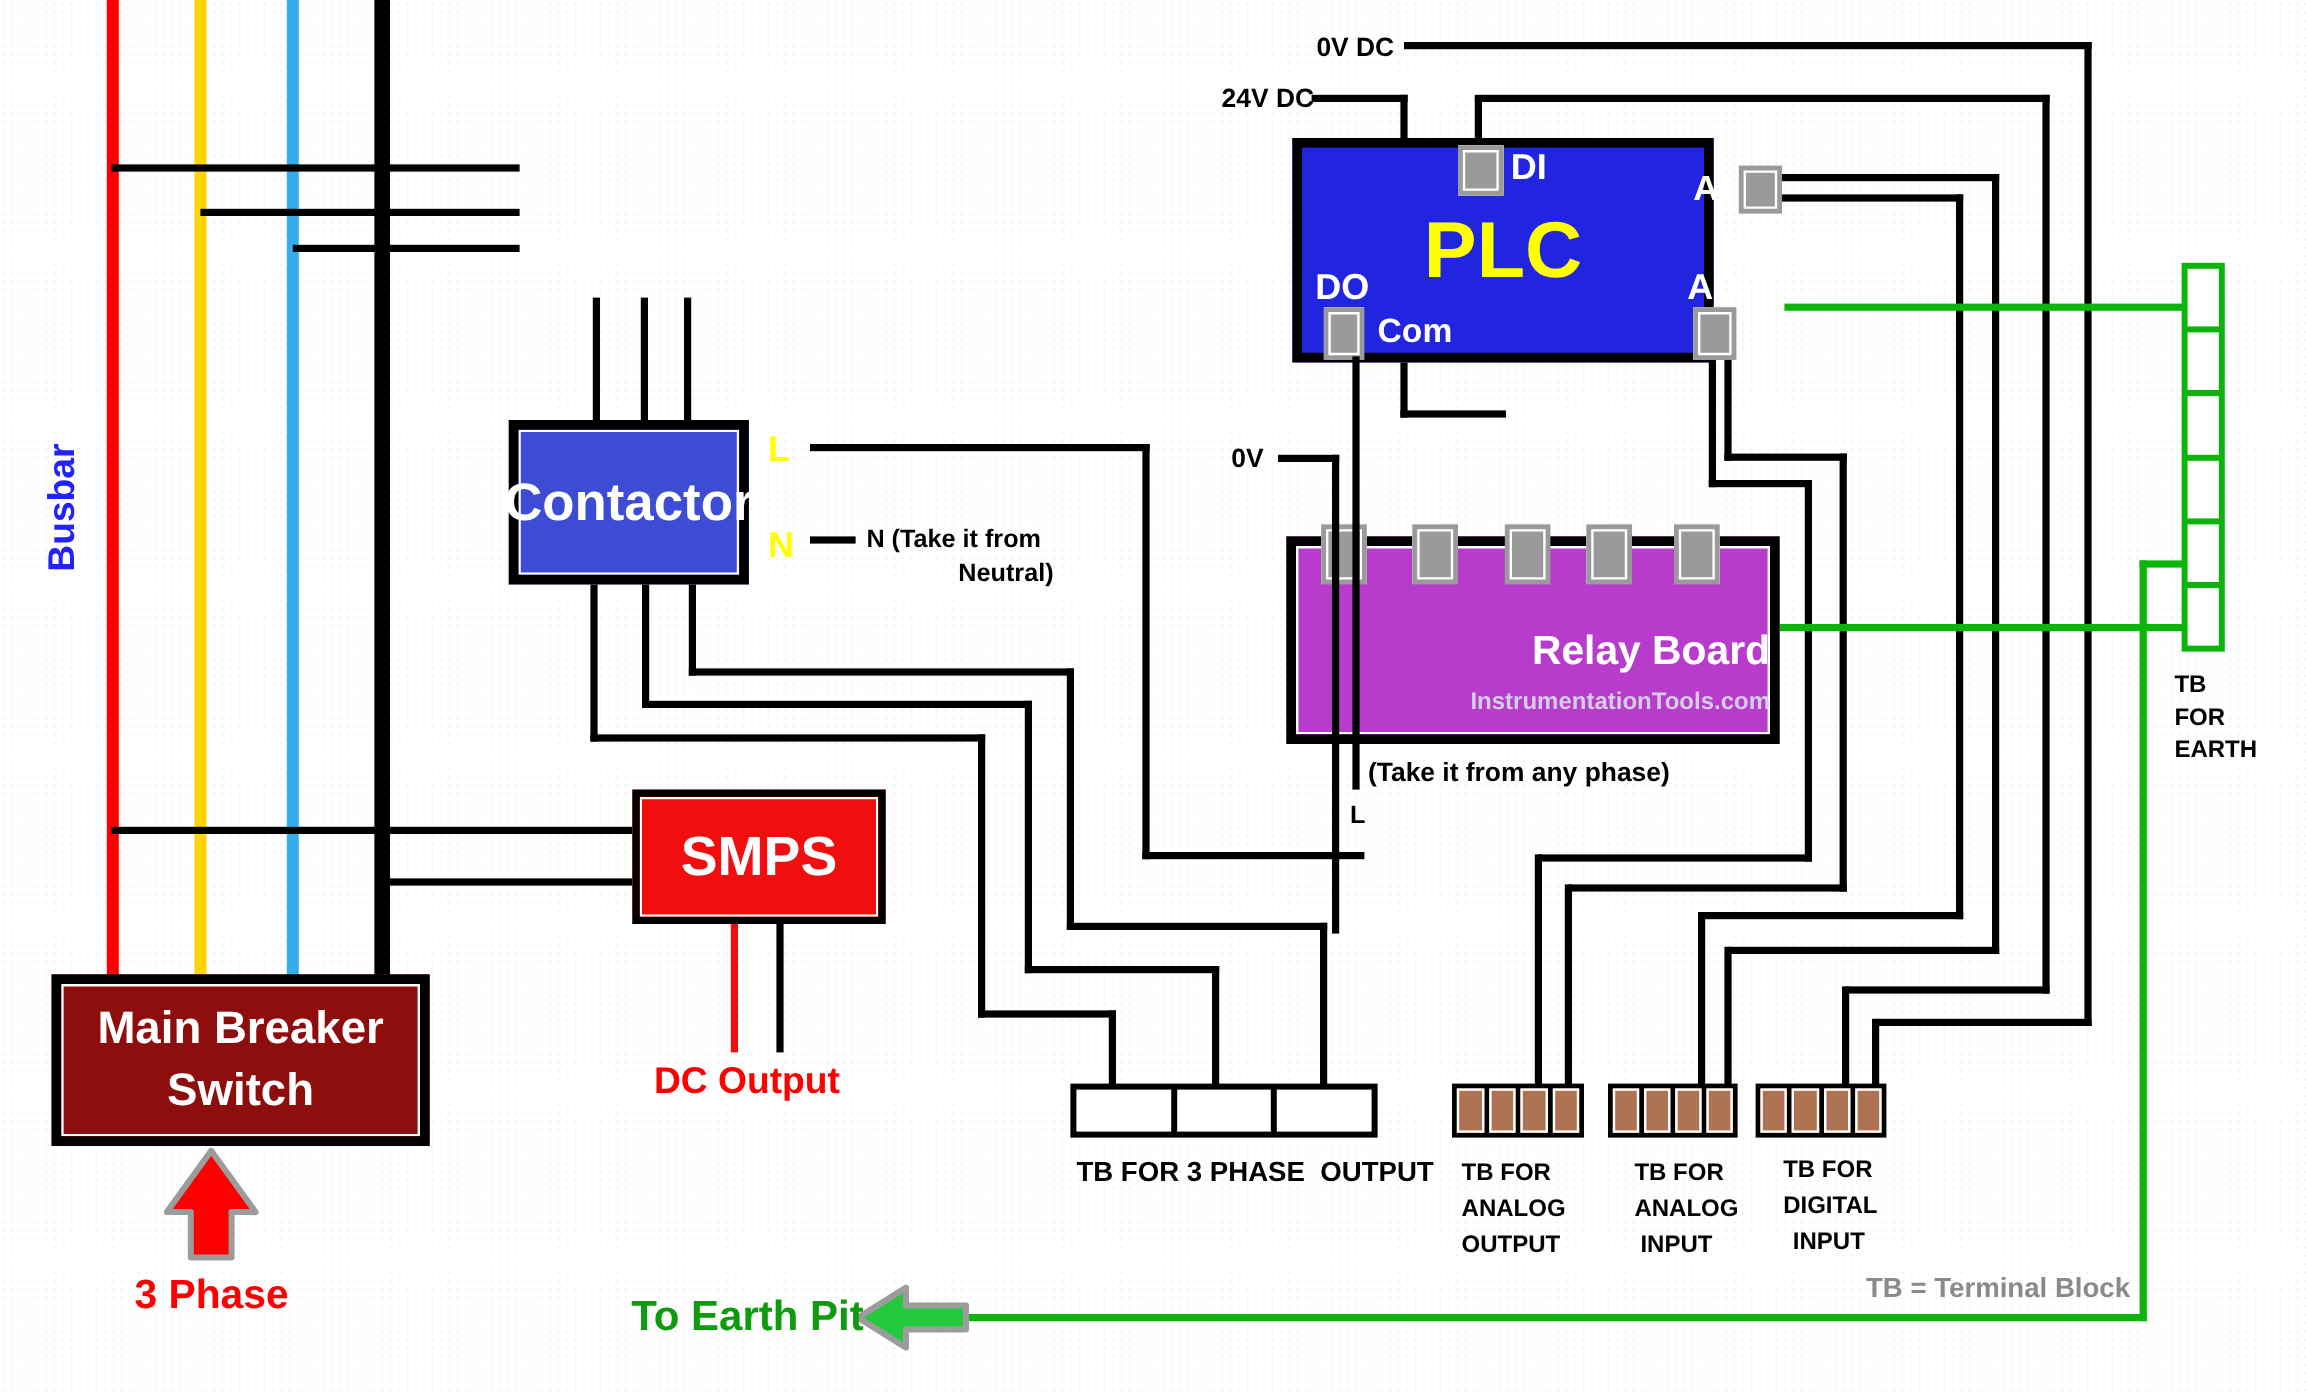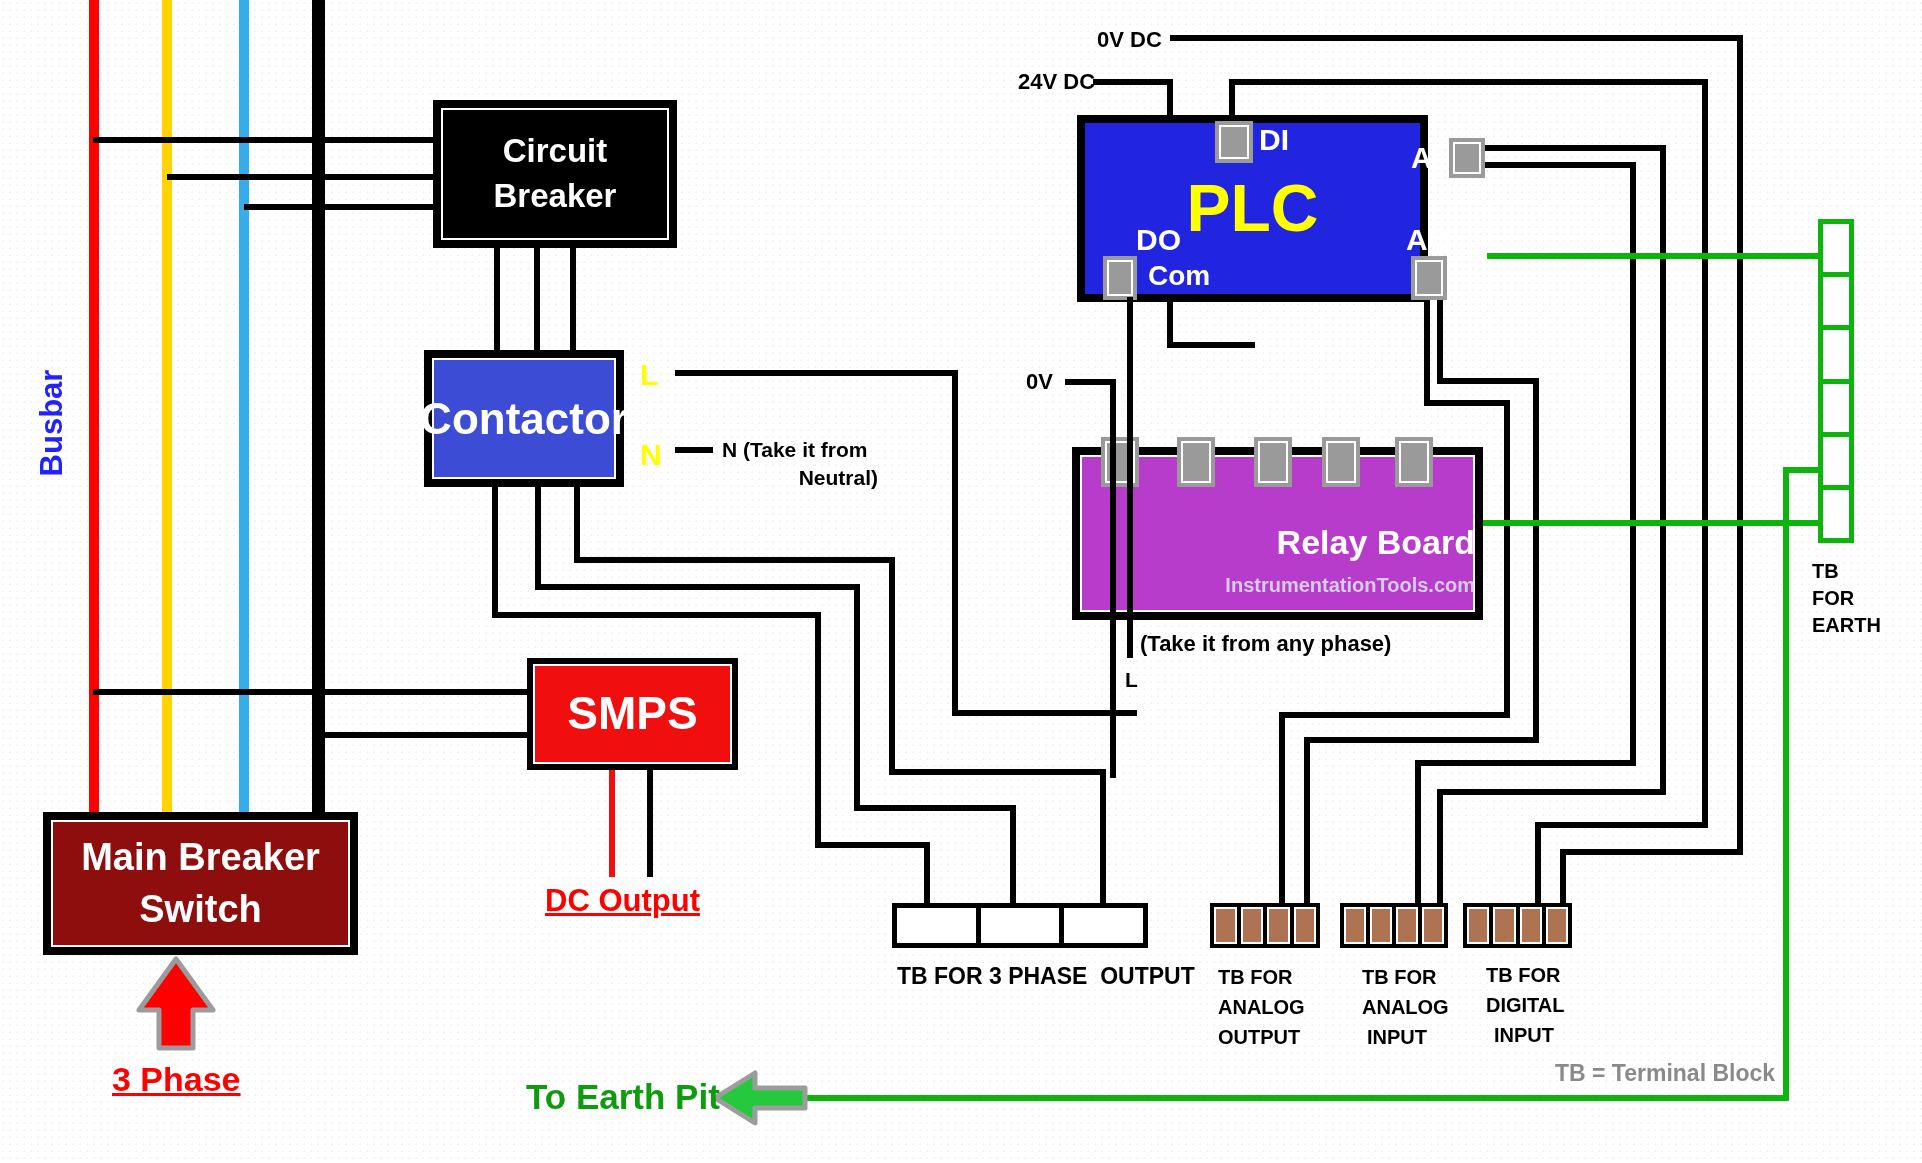--- a/index.html
+++ b/index.html
@@ -12,41 +12,37 @@
   .box{position:absolute;border:8px solid #000;box-sizing:border-box;display:flex;flex-direction:column;
     align-items:center;justify-content:center;text-align:center;color:#fff;z-index:3;
     box-shadow:inset 0 0 0 2px #fff;line-height:1.25;}
   .port{position:absolute;background:#9a9a9a;box-shadow:inset 0 0 0 4px #9a9a9a, inset 0 0 0 6px #fff;z-index:4;}
   .tb{position:absolute;background:#000;display:grid;z-index:3;box-sizing:border-box;}
   .tb .cell{background:#fff;}
   .tb.brown .cell{background:#ad7352;border:2px solid #fff;}
   .tb.earth{background:#0cb50c;}
   .lbl{position:absolute;z-index:6;white-space:nowrap;}
   .green-text{color:#0e9b0e;}
-  .red-text{color:#ff0000;text-decoration:underline;}
+  .red-text{color:#ff0000;}
   .gray-text{color:#8a8a8a;}
   .yellow-text{color:#ffff00;}
   svg{position:absolute;z-index:5;}
 </style>
 </head>
 <body>
 
 <div id="canvas">
 
   <div class="busbar" style="left:89px;width:10px;background:#fe0000;"></div>
   <div class="busbar" style="left:162px;width:10px;background:#ffd400;"></div>
   <div class="busbar" style="left:239px;width:10px;background:#35acec;"></div>
   <div class="busbar" style="left:312px;width:13px;background:#000;"></div>
 
   <div class="lbl" style="left:-12px;top:405px;width:128px;text-align:center;transform:rotate(-90deg);color:#2222ff;font-size:31px;">Busbar</div>
 
-  <div class="box" style="left:433px;top:100px;width:244px;height:148px;background:#000;font-size:33px;line-height:1.35;">
-    <span>Circuit</span>
-    <span>Breaker</span>
-  </div>
 
   <div class="box" style="left:424px;top:350px;width:200px;height:137px;background:#3c4cd4;font-size:44px;text-align:right;">
     <span>Contactor</span>
   </div>
   <div class="lbl yellow-text" style="left:640px;top:358px;font-size:30px;">L</div>
   <div class="lbl yellow-text" style="left:640px;top:438px;font-size:30px;">N</div>
 
   <div class="box" style="left:43px;top:812px;width:315px;height:143px;background:#8e0e0e;font-size:38px;line-height:1.35;">
     <span>Main Breaker</span>
     <span>Switch</span>
@@ -59,21 +55,21 @@
   <div class="box" style="left:1077px;top:115px;width:351px;height:187px;background:#2125df;box-shadow:none;font-size:66px;color:#ffff00;">
     <span>PLC</span>
   </div>
 
   <div class="port" style="left:1215px;top:121px;width:38px;height:42px;"></div>
   <div class="port" style="left:1449px;top:138px;width:36px;height:40px;"></div>
   <div class="port" style="left:1103px;top:256px;width:34px;height:44px;"></div>
   <div class="port" style="left:1411px;top:256px;width:36px;height:44px;"></div>
   <div class="lbl" style="left:1259px;top:123px;font-size:30px;color:#fff;z-index:6;">DI</div>
   <div class="lbl" style="left:1411px;top:142px;font-size:29px;color:#fff;">AI</div>
-  <div class="lbl" style="left:1096px;top:223px;font-size:30px;color:#fff;margin-left:40px;">DO</div>
+  <div class="lbl" style="left:1096px;top:223px;font-size:30px;color:#fff;">DO</div>
   <div class="lbl" style="left:1406px;top:223px;font-size:30px;color:#fff;">AO</div>
   <div class="lbl" style="left:1148px;top:260px;font-size:28px;color:#fff;">Com</div>
 
   <div class="box" style="left:1072px;top:447px;width:411px;height:173px;background:#b83ccc;align-items:flex-end;justify-content:flex-end;padding-bottom:14px;">
     <span style="font-size:34px;">Relay Board</span>
     <span style="font-size:20px;color:#d4cde8;margin-top:10px;">InstrumentationTools.com</span>
   </div>
 
   <div class="port" style="left:1101px;top:437px;width:38px;height:50px;"></div>
   <div class="port" style="left:1177px;top:437px;width:38px;height:50px;"></div>

